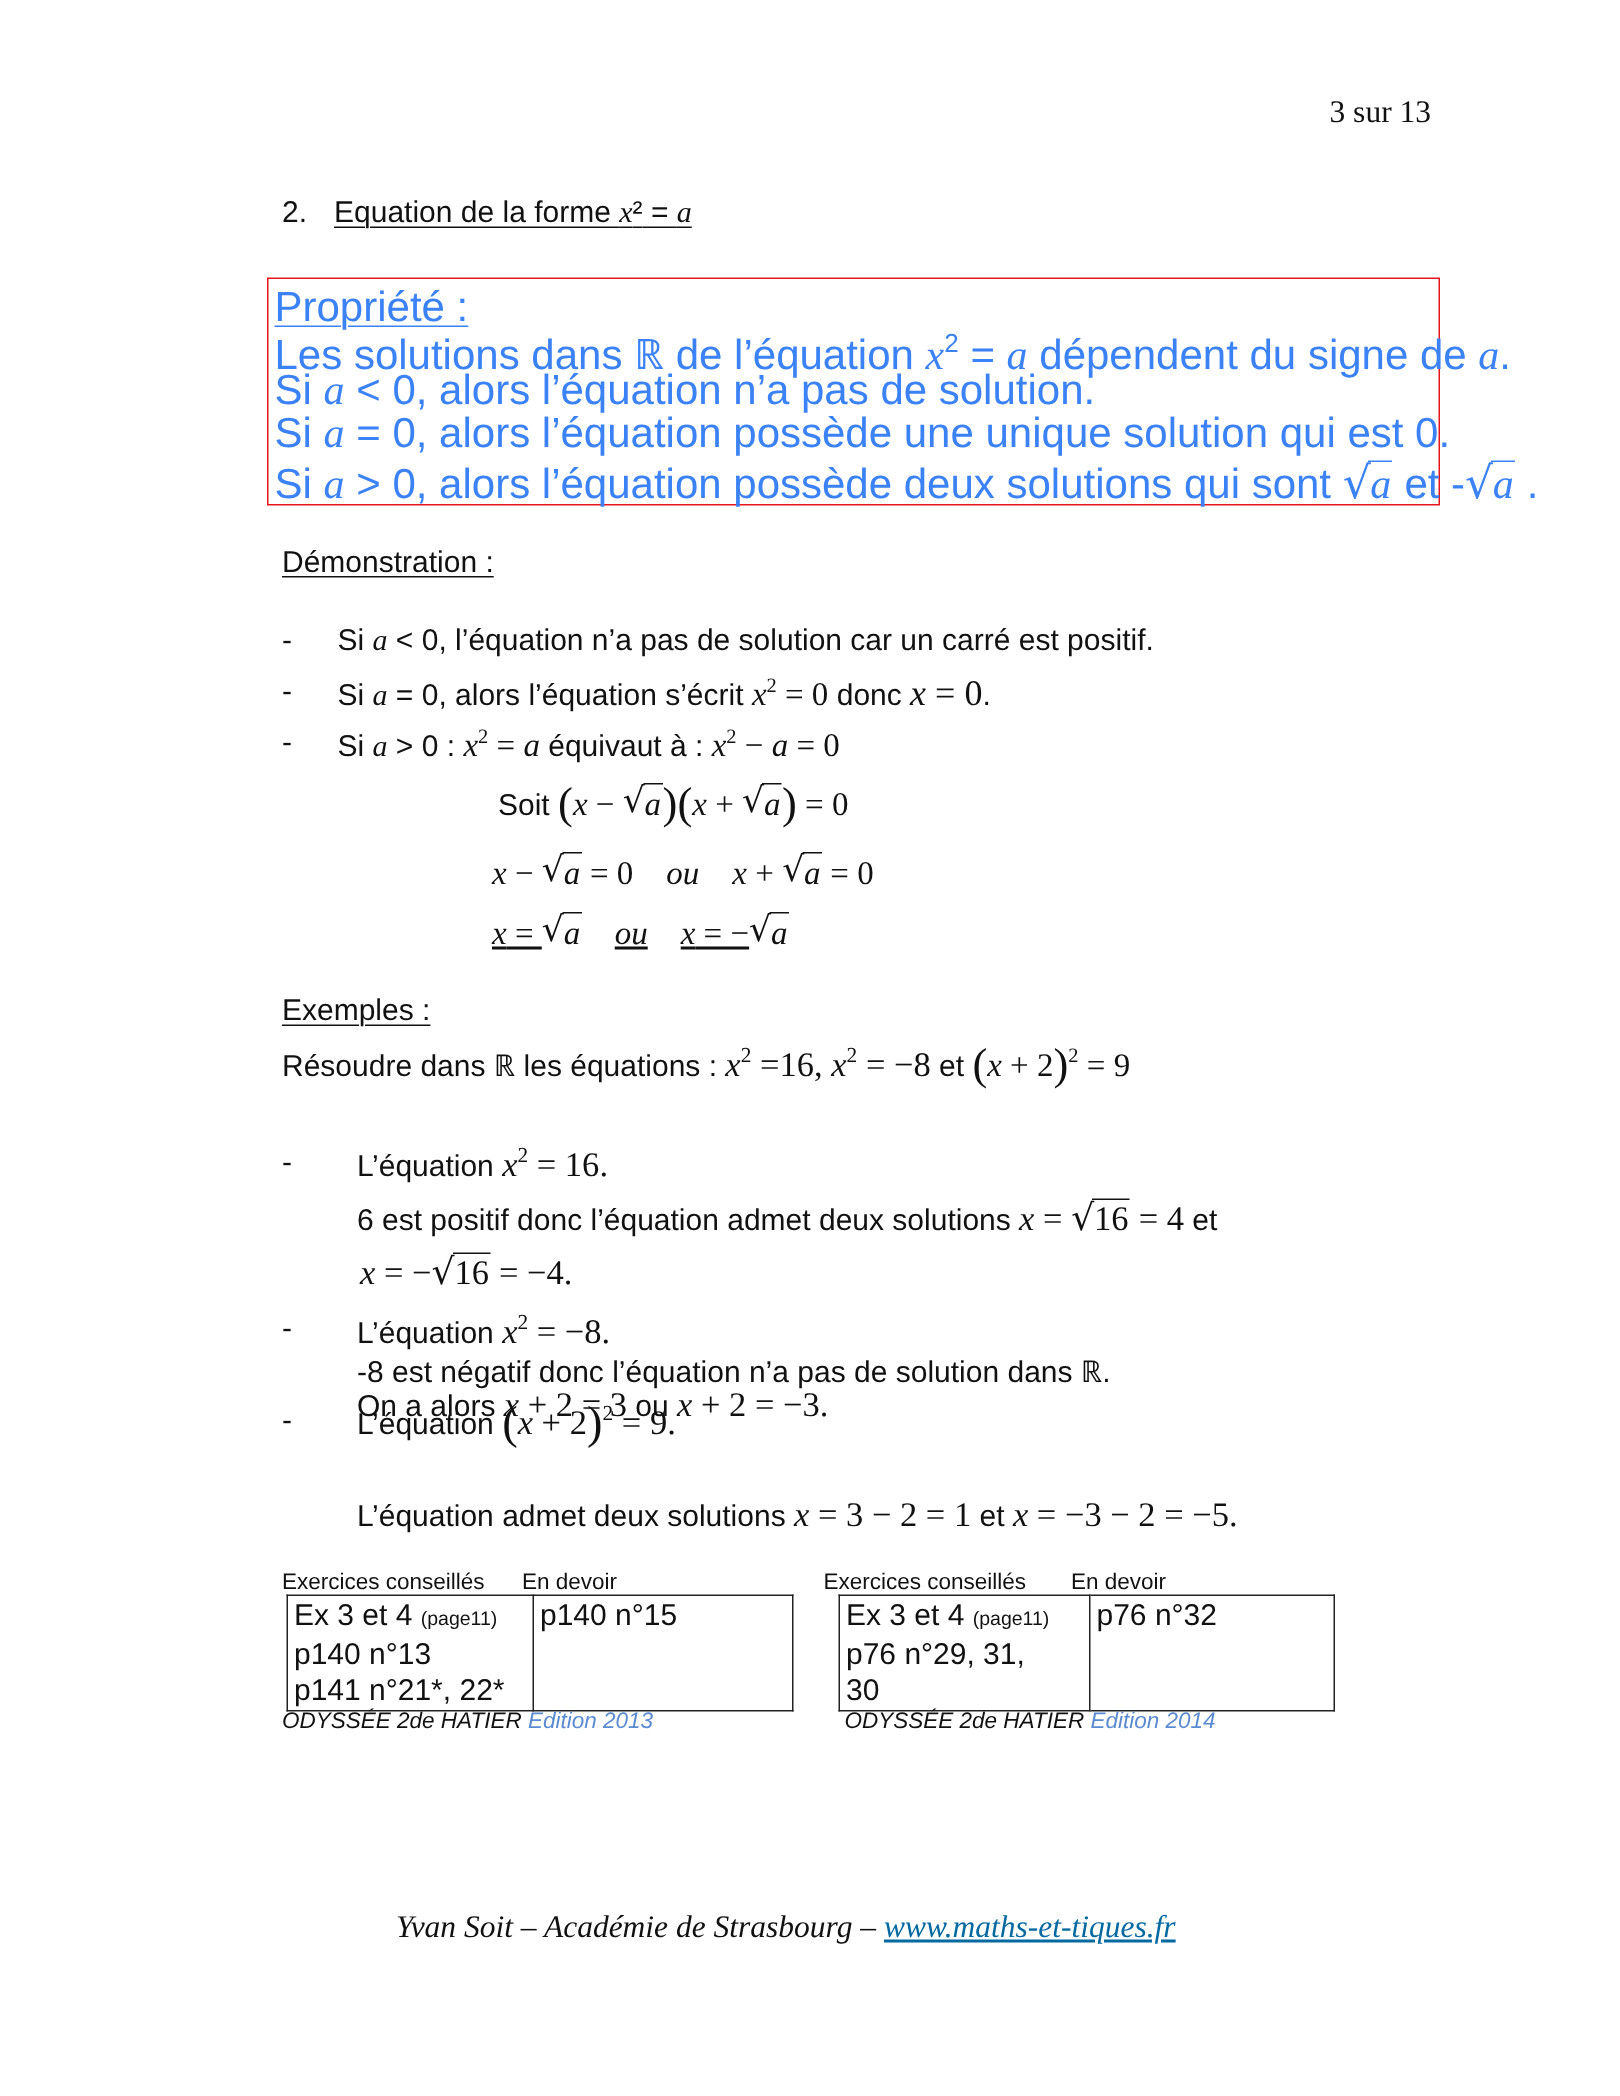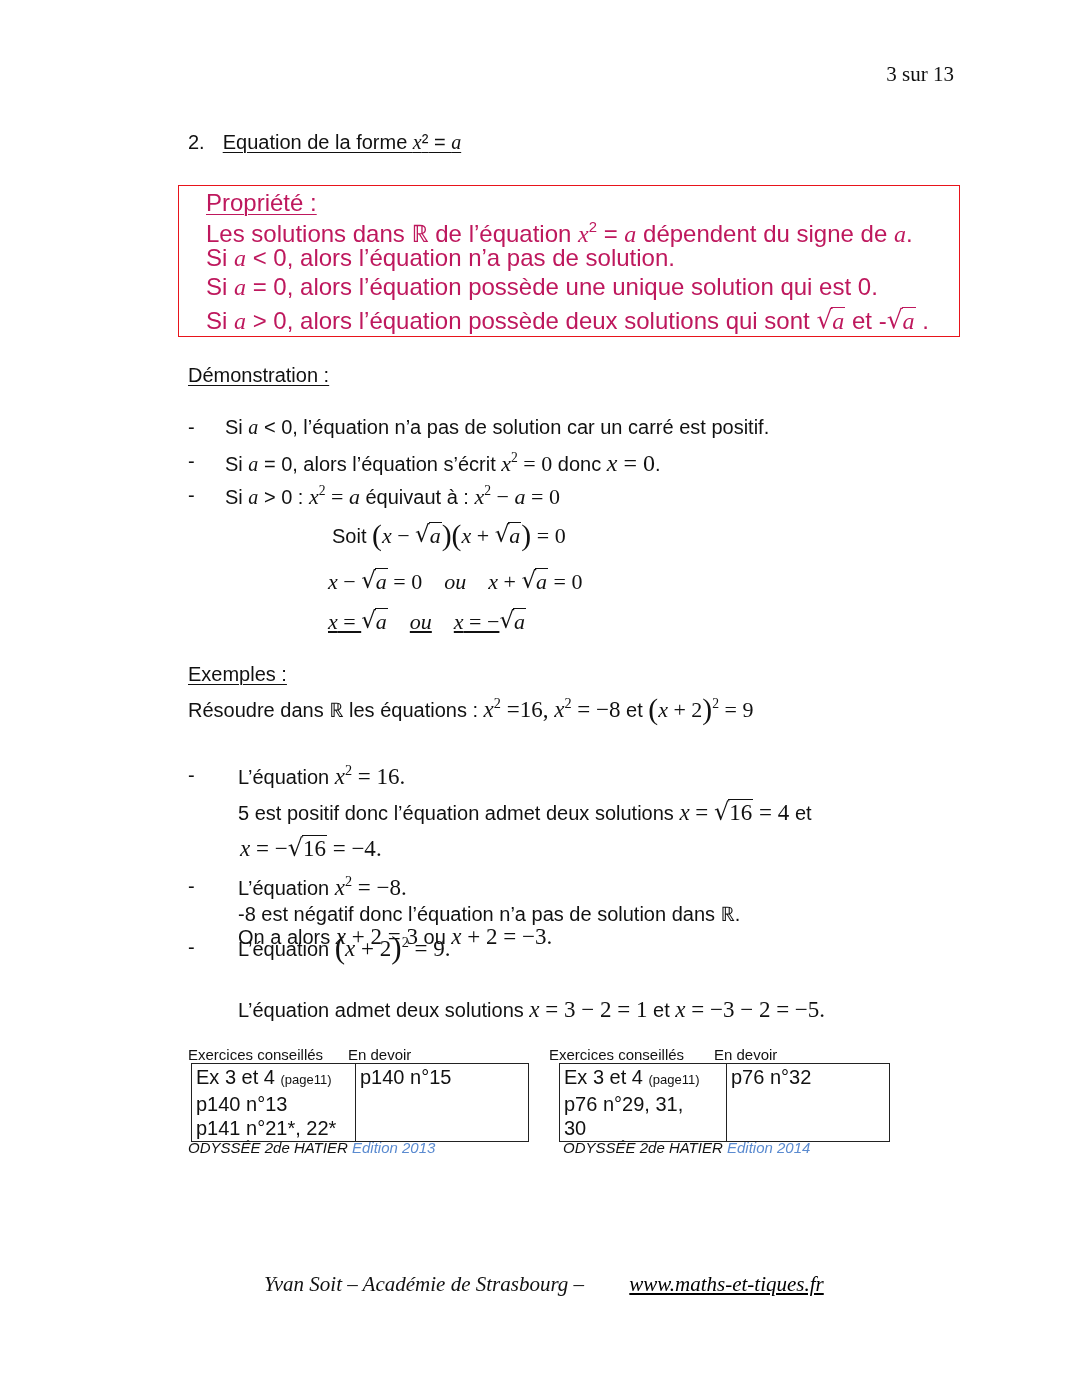--- a/index.html
+++ b/index.html
@@ -17,34 +17,34 @@
   .sq.up > span { font-style: normal; }
   .paren { font-family: "Liberation Serif", serif; font-style: normal; font-size: 1.35em;
            line-height: 0; vertical-align: -0.08em; font-weight: 300; }
 
   .page-number { right: 126px; top: 62px; font-family: "Liberation Serif", serif; font-size: 21px; }
   .section-title { left: 188px; top: 131px; font-size: 20px; }
   .section-title .num { margin-right: 18px; }
 
   .prop-box { position: absolute; left: 178px; top: 185px; width: 782px; height: 152px;
               border: 1.5px solid #e8141b; box-sizing: border-box; }
-  .prop-line { left: 206px; font-size: 24px; color: #be185d; }
+  .prop-line { left: 183px; font-size: 28px; color: #3b82f6; }
 
   .demo-title { left: 188px; top: 364px; }
   .dash { font-size: 20px; }
 
   .table-caption { font-size: 15px; }
   .ex-table { position: absolute; border-collapse: collapse; font-size: 20px; }
   .ex-table td { border: 1.5px solid #222; vertical-align: top; padding: 1px 4px; line-height: 24px; }
   .ex-table .small { font-size: 13px; }
   .edition { font-size: 15px; font-style: italic; }
   .edition .blue { color: #5b8bd0; }
 
   .footer { left: 264px; top: 1272px; font-family: "Liberation Serif", serif; font-style: italic; font-size: 21px; }
-  .footer a { color: #000000; text-decoration: underline; margin-left: 40px; }
+  .footer a { color: #0369a1; text-decoration: underline; }
 </style>
 </head>
 <body>
 
 <div class="abs page-number">3 sur 13</div>
 
 <div class="abs section-title">
   <span class="num">2.</span><span class="u"><span>Equation de la forme </span><span class="m">x</span><span>²</span><span> = </span><span class="m">a</span></span>
 </div>
 
@@ -96,21 +96,21 @@
 <div class="abs u" style="left:188px; top:663px;">Exemples :</div>
 <div class="abs" style="left:188px; top:696px;">
   <span>Résoudre dans ℝ les équations : </span><span class="serif" style="font-size:23px;"><span class="m">x</span><sup>2</sup><span> =16</span><span>, </span><span class="m">x</span><sup>2</sup><span> = −8</span></span><span> et </span><span class="serif" style="font-size:22px;"><span class="paren">(</span><span class="m">x</span><span> + 2</span><span class="paren">)</span><sup>2</sup><span> = 9</span></span>
 </div>
 
 <div class="abs dash" style="left:188px; top:764px;">-</div>
 <div class="abs" style="left:238px; top:764px;">
   <span>L’équation </span><span class="serif" style="font-size:23px;"><span class="m">x</span><sup>2</sup><span> = 16</span><span>.</span></span>
 </div>
 <div class="abs" style="left:238px; top:800px;">
-  <span>5 est positif donc l’équation admet deux solutions </span><span class="serif" style="font-size:23px;"><span class="m">x</span><span> = </span><span class="sq up"><span>16</span></span><span> = 4</span></span><span> et</span>
+  <span>6 est positif donc l’équation admet deux solutions </span><span class="serif" style="font-size:23px;"><span class="m">x</span><span> = </span><span class="sq up"><span>16</span></span><span> = 4</span></span><span> et</span>
 </div>
 <div class="abs serif" style="left:240px; top:836px; font-size:23px;">
   <span class="m">x</span><span> = −</span><span class="sq up"><span>16</span></span><span> = −4</span><span>.</span>
 </div>
 
 <div class="abs dash" style="left:188px; top:875px;">-</div>
 <div class="abs" style="left:238px; top:875px;">
   <span>L’équation </span><span class="serif" style="font-size:23px;"><span class="m">x</span><sup>2</sup><span> = −8</span><span>.</span></span>
 </div>
 <div class="abs" style="left:238px; top:900px;">-8 est négatif donc l’équation n’a pas de solution dans ℝ.</div>

